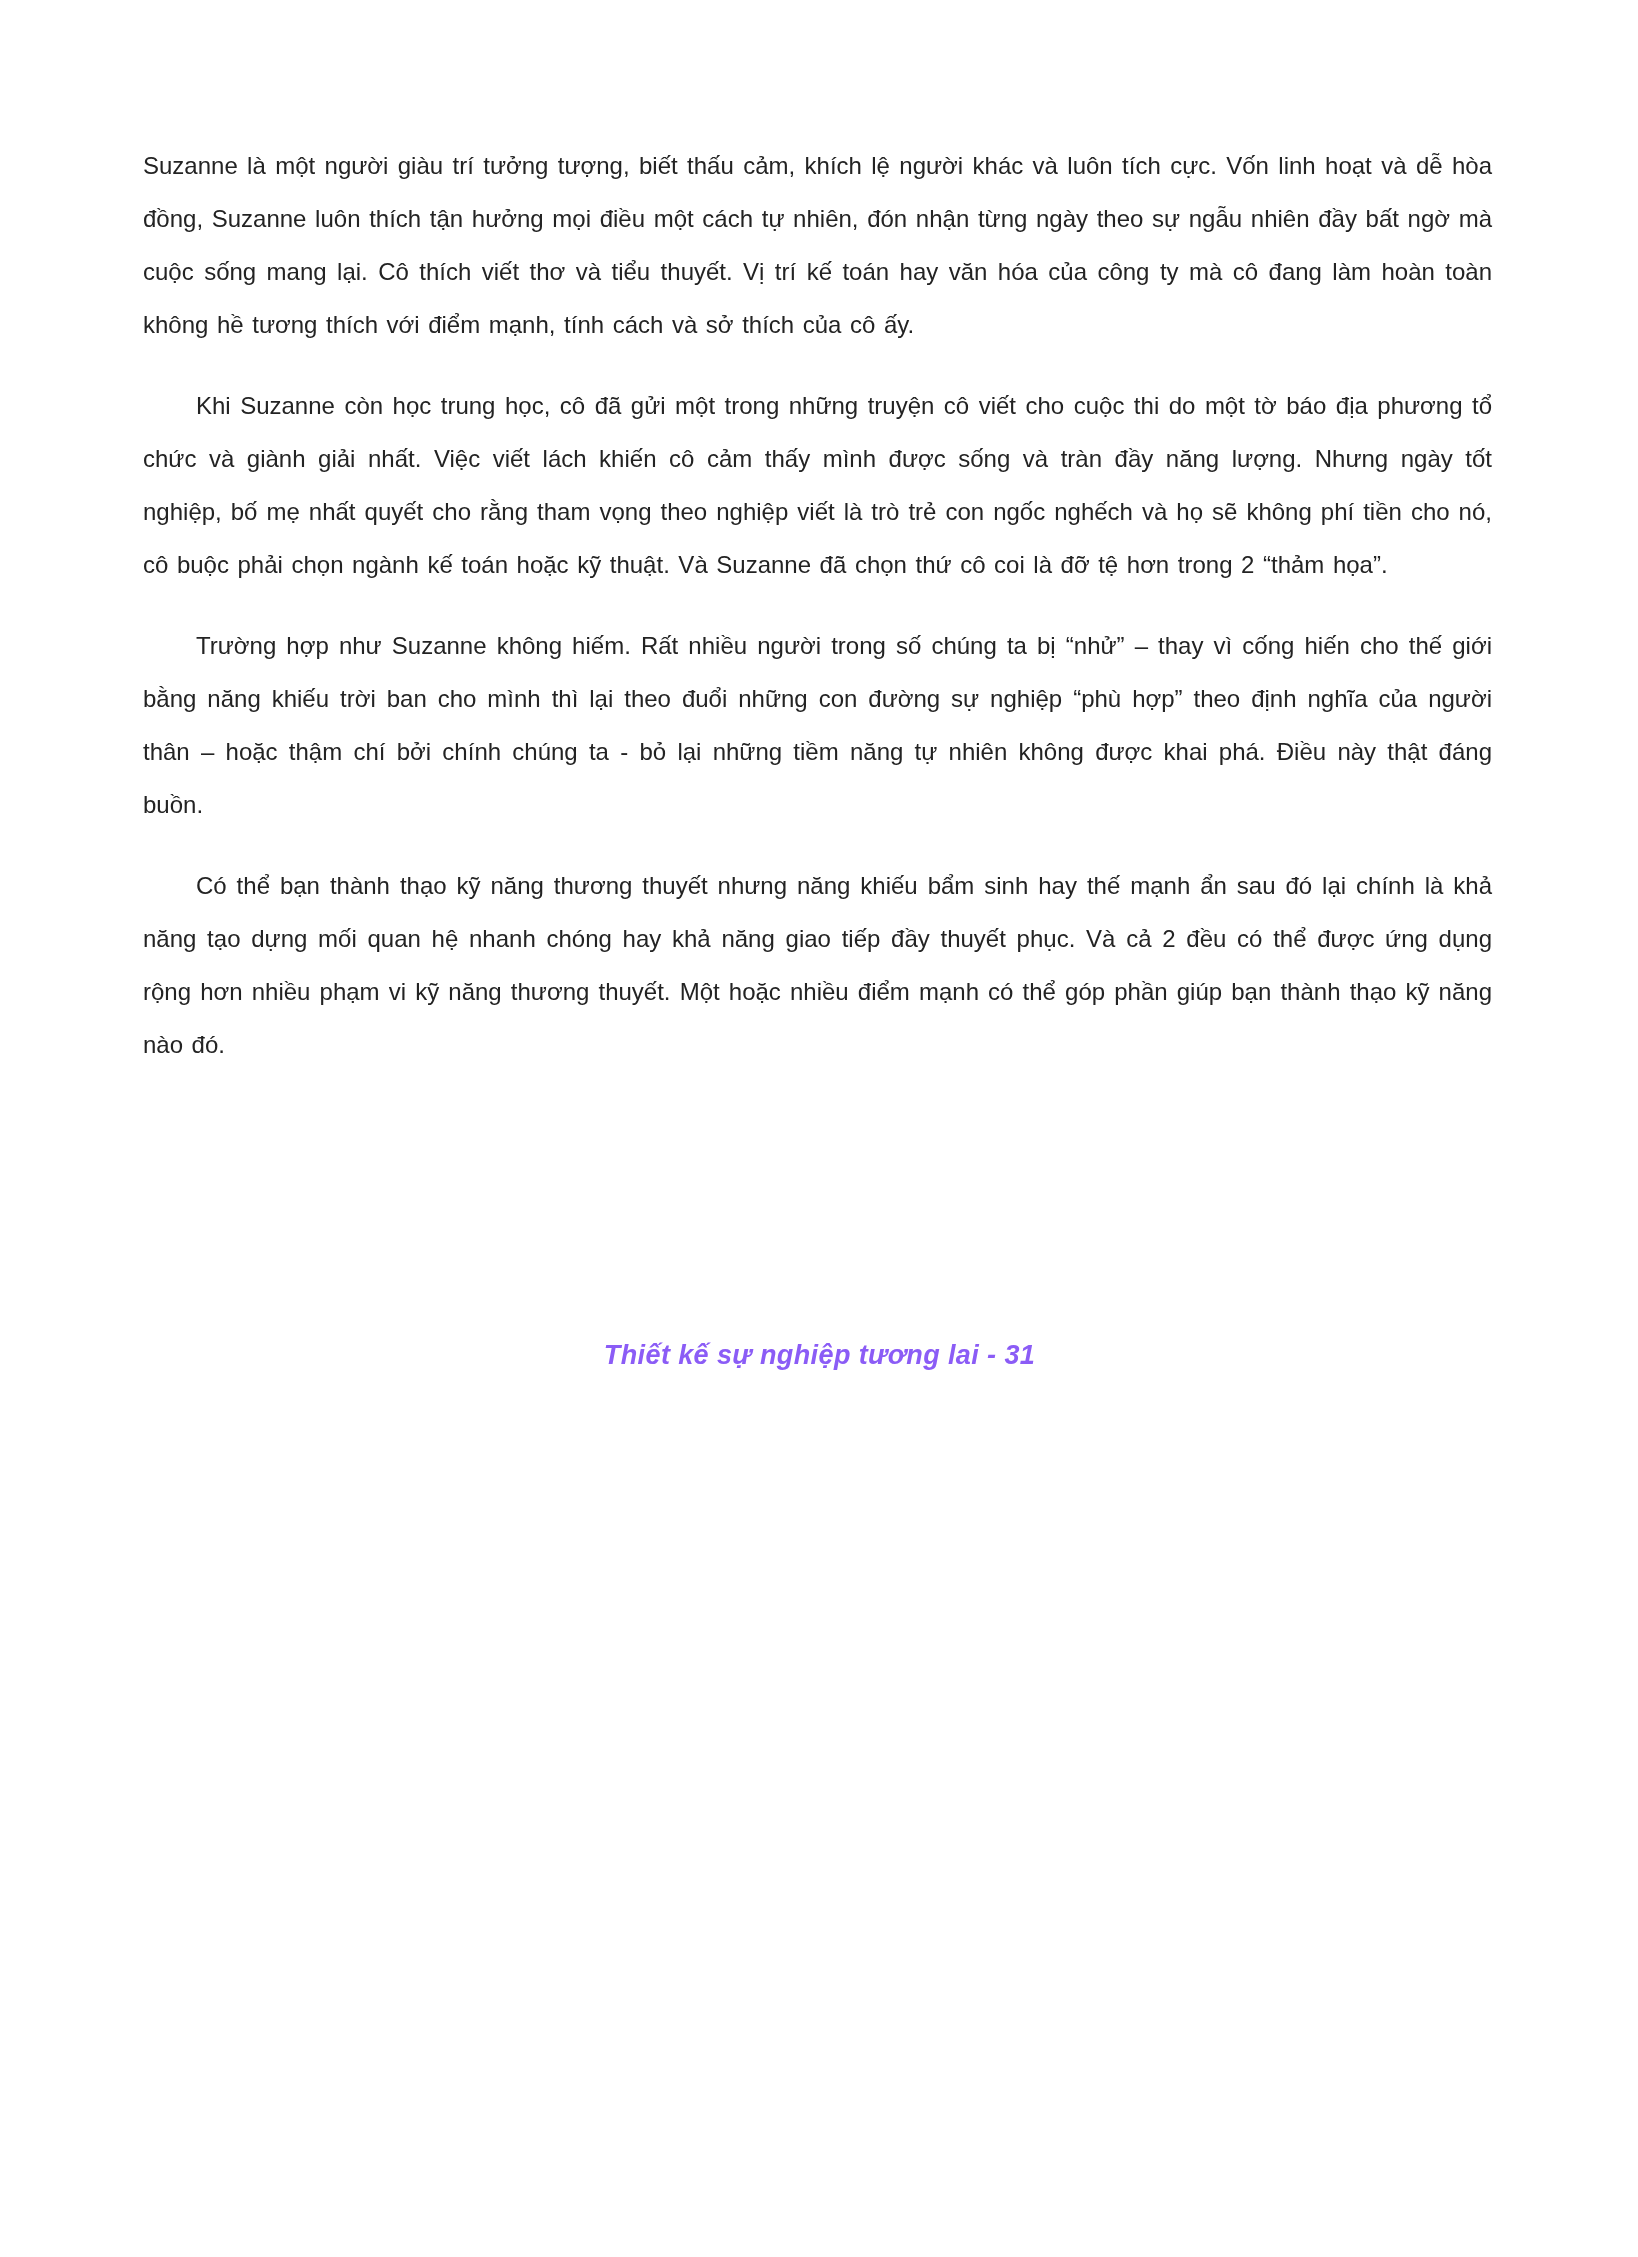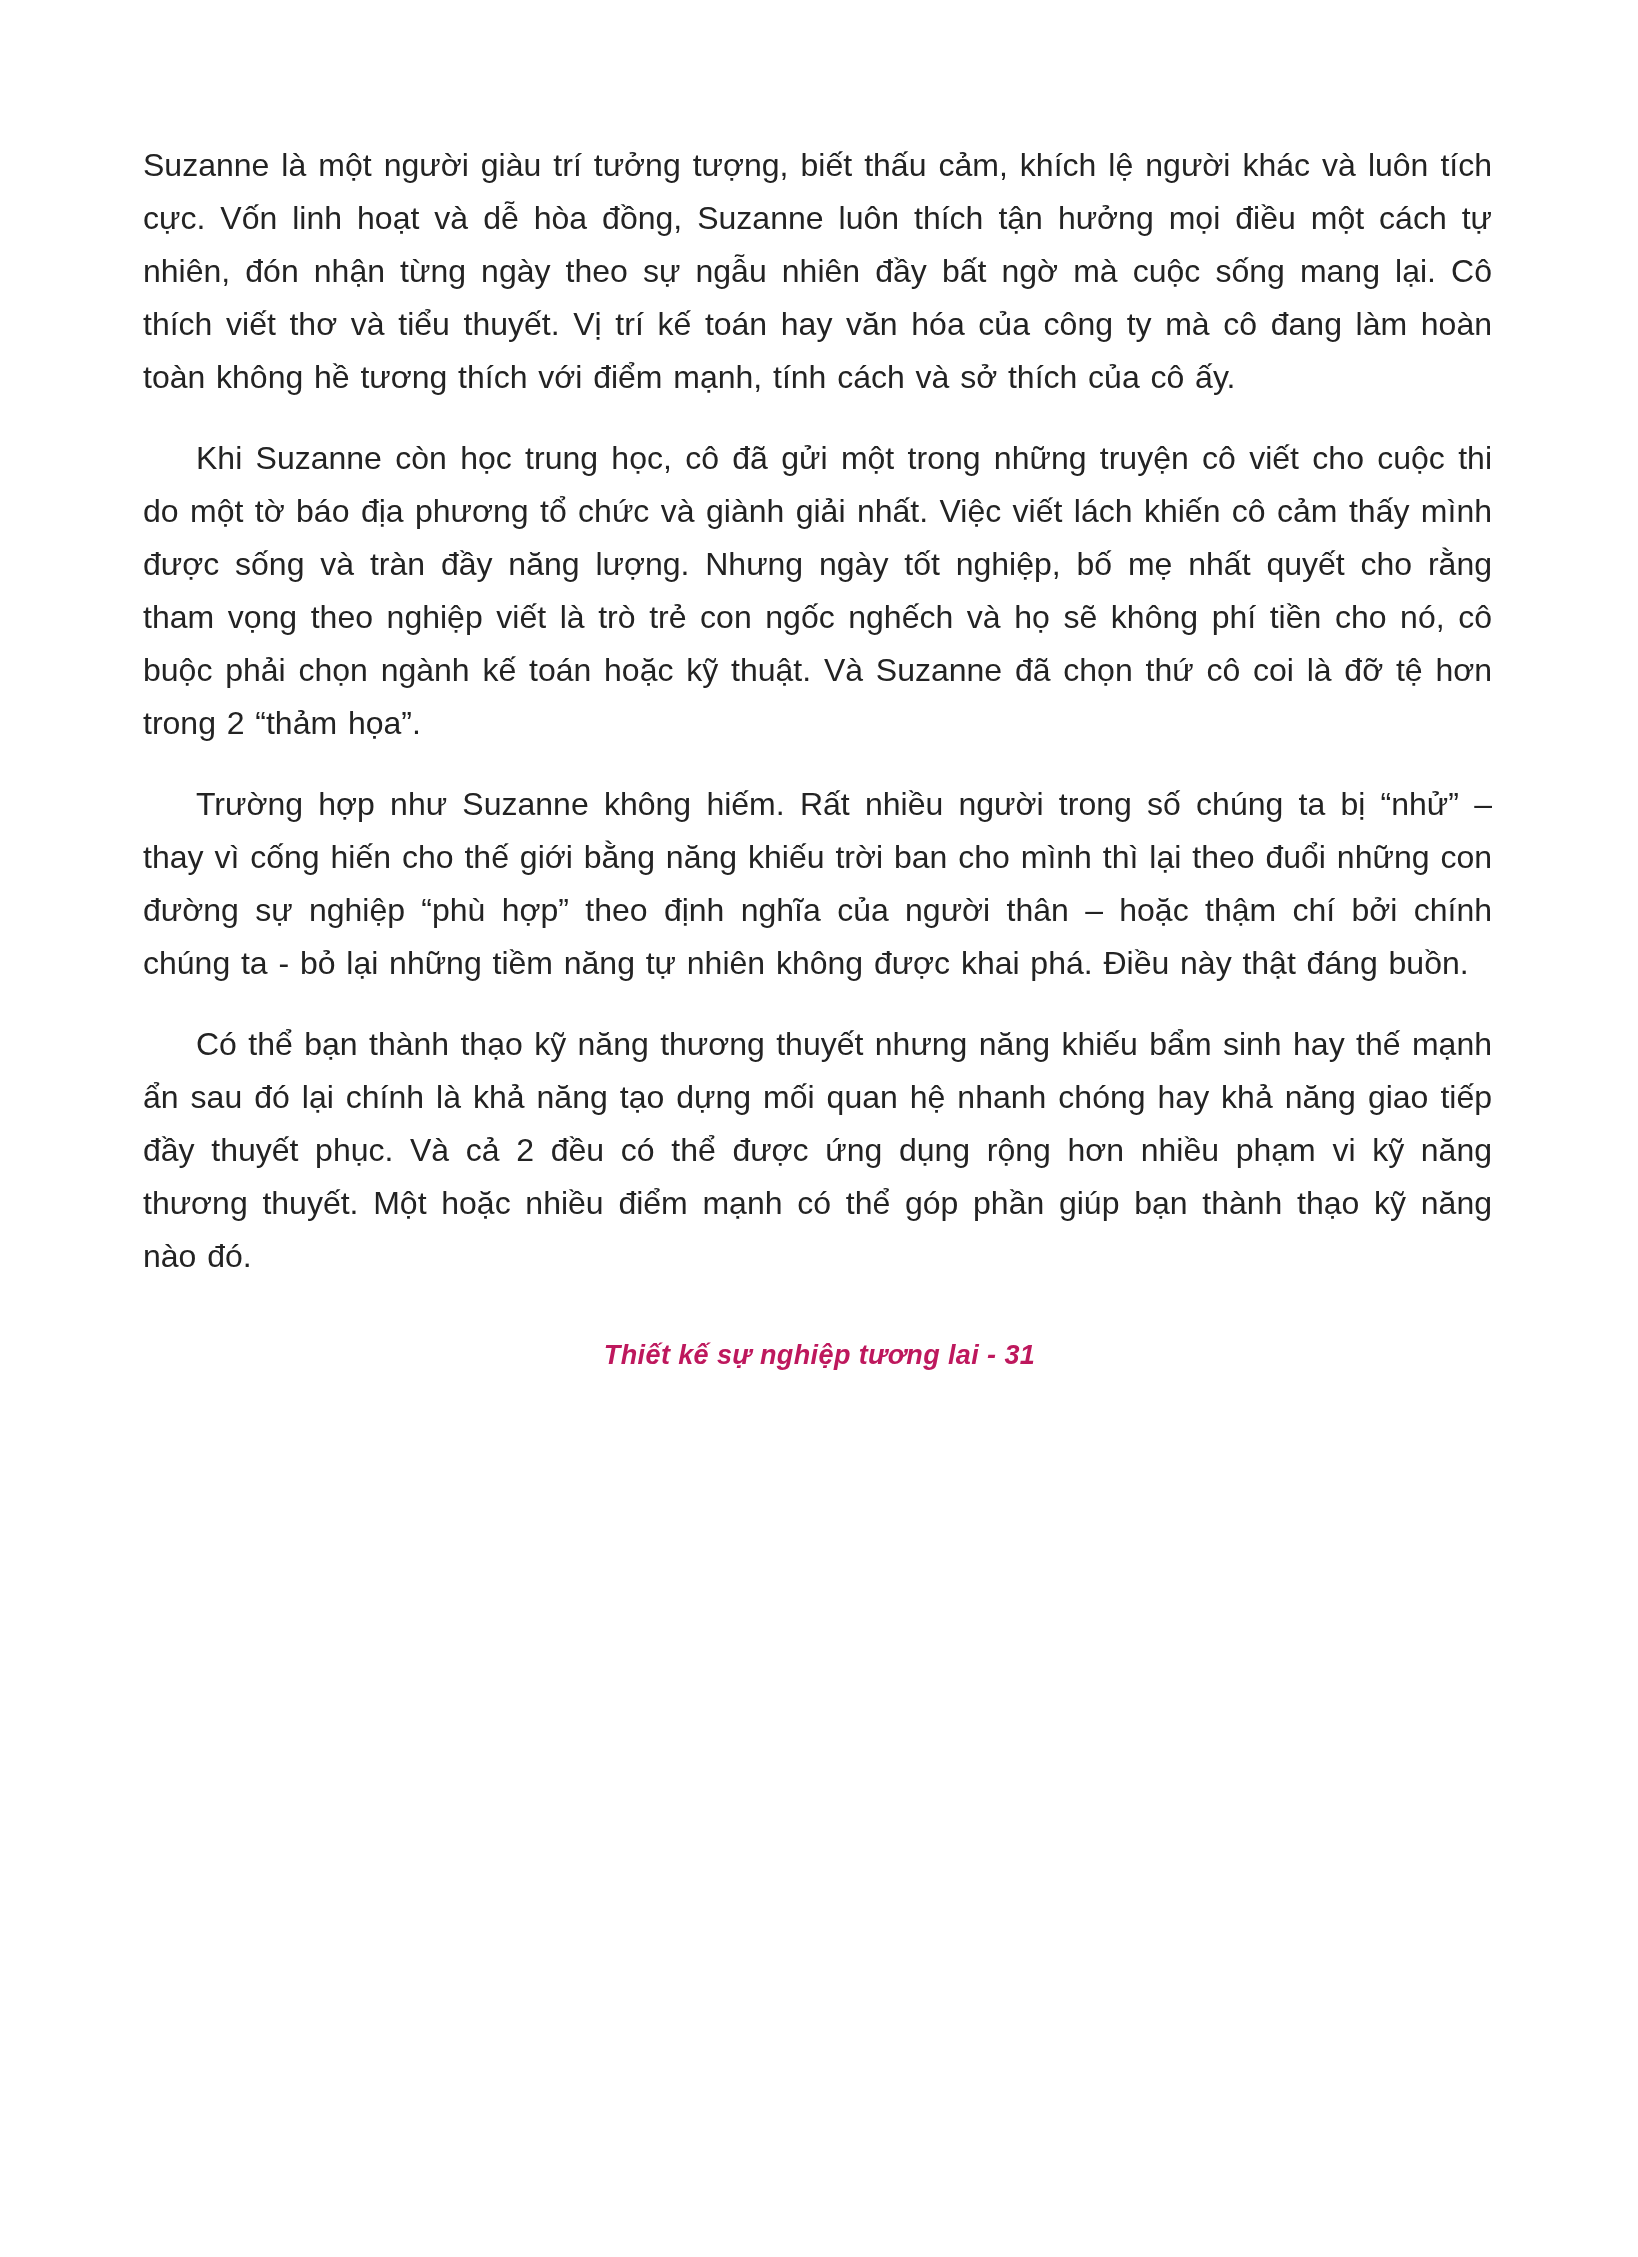--- a/index.html
+++ b/index.html
@@ -17,41 +17,41 @@
     inset: 0;
     background: #ffffff;
   }
   .content {
     position: absolute;
     left: 143px;
     top: 139px;
     width: 1349px;
   }
   p.para {
-    font-size: 32px;
+    font-size: 24px;
     line-height: 53px;
     text-align: justify;
     color: #232323;
     margin-bottom: 28px;
     word-spacing: 1.9px;
   }
   p.para.indent {
     text-indent: 53px;
     margin-top: 15px;
   }
   .footer {
     position: absolute;
     top: 1340px;
     left: 0;
     width: 100%;
     text-align: center;
     font-size: 27px;
     font-weight: 700;
     font-style: italic;
-    color: #be185d;
+    color: #8b5cf6;
     letter-spacing: 0.4px;
   }
 </style>
 </head>
 <body>
 
 <div class="page">
   <div class="content">
     <p class="para">Suzanne là một người giàu trí tưởng tượng, biết thấu cảm, khích lệ người khác và luôn tích cực. Vốn linh hoạt và dễ hòa đồng, Suzanne luôn thích tận hưởng mọi điều một cách tự nhiên, đón nhận từng ngày theo sự ngẫu nhiên đầy bất ngờ mà cuộc sống mang lại. Cô thích viết thơ và tiểu thuyết. Vị trí kế toán hay văn hóa của công ty mà cô đang làm hoàn toàn không hề tương thích với điểm mạnh, tính cách và sở thích của cô ấy.</p>
     <p class="para indent">Khi Suzanne còn học trung học, cô đã gửi một trong những truyện cô viết cho cuộc thi do một tờ báo địa phương tổ chức và giành giải nhất. Việc viết lách khiến cô cảm thấy mình được sống và tràn đầy năng lượng. Nhưng ngày tốt nghiệp, bố mẹ nhất quyết cho rằng tham vọng theo nghiệp viết là trò trẻ con ngốc nghếch và họ sẽ không phí tiền cho nó, cô buộc phải chọn ngành kế toán hoặc kỹ thuật. Và Suzanne đã chọn thứ cô coi là đỡ tệ hơn trong 2 “thảm họa”.</p>

